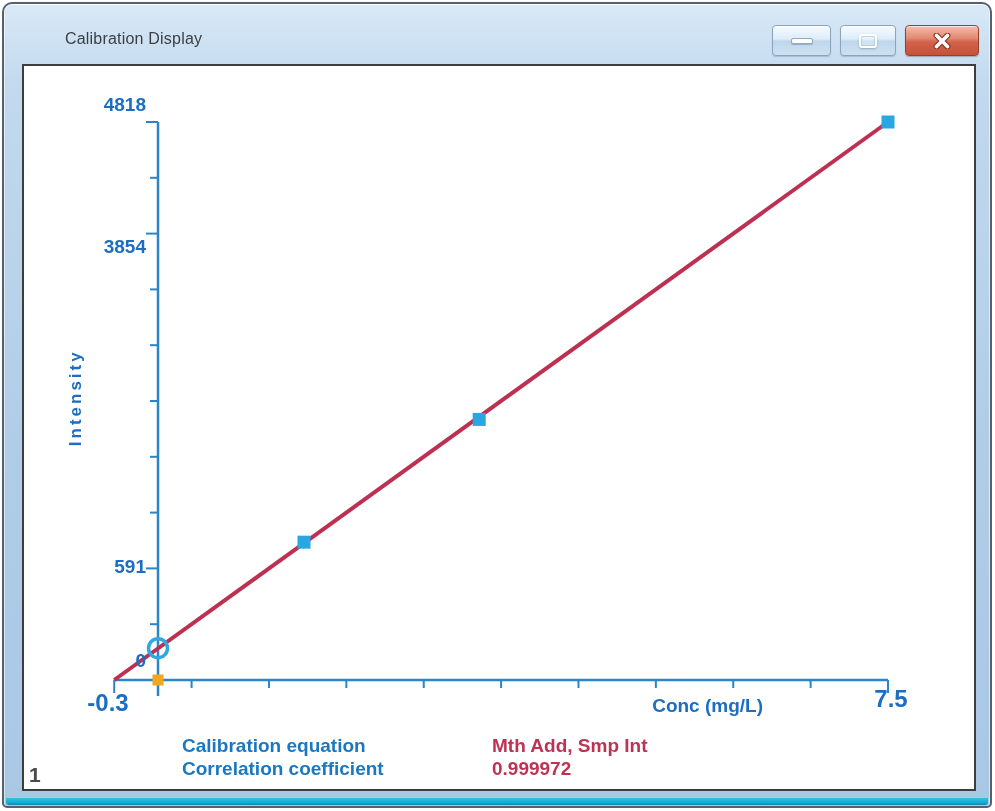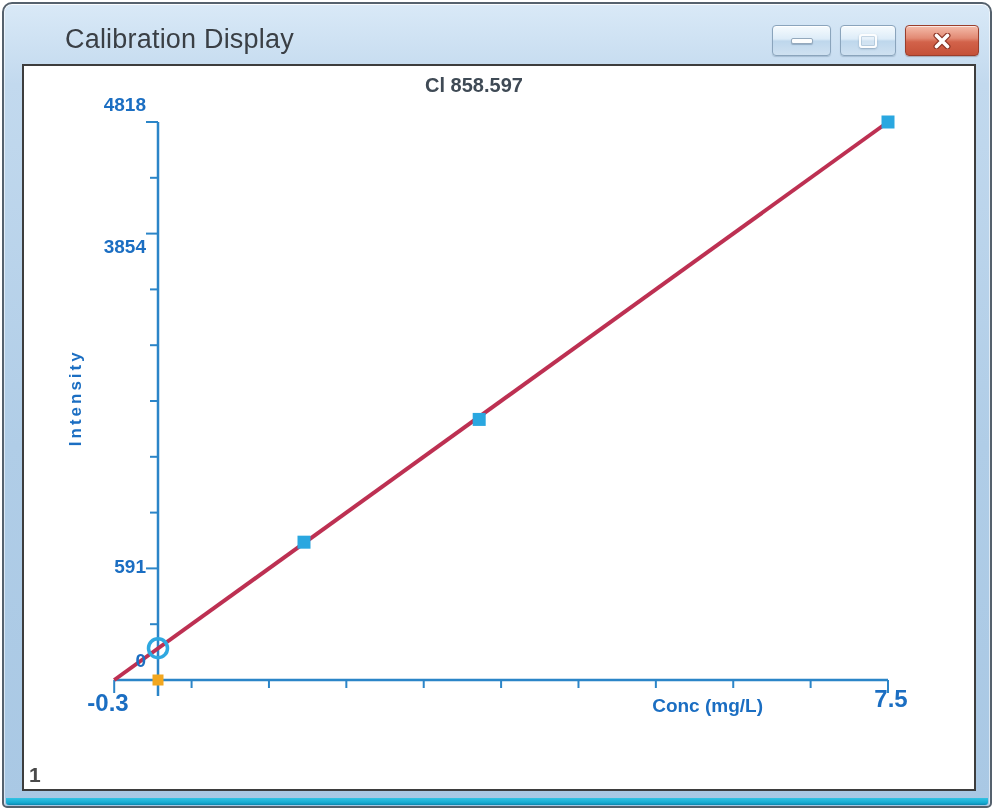--- a/index.html
+++ b/index.html
@@ -11,21 +11,21 @@
           border:2px solid #55616d;border-radius:10px 10px 5px 5px;
           background:linear-gradient(180deg,#d9e9f7 0%,#c2d9ee 10%,#b0cde7 55%,#a9c8e4 100%);
           box-shadow:inset 0 1px 0 rgba(255,255,255,.85),inset 1px 0 0 rgba(255,255,255,.55),
                      inset -1px 0 0 rgba(255,255,255,.55);}
   .bottom-accent{position:absolute;left:2px;right:2px;bottom:1px;height:7px;
           background:linear-gradient(180deg,#33c2e3 0%,#14a9d0 70%,#0d85ac 100%);
           border-radius:0 0 3px 3px;}
 
   .titlebar{position:absolute;left:0;top:0;right:0;height:58px;padding-left:61px;padding-top:12px;
             display:flex;align-items:center;border-radius:9px 9px 0 0;}
-  .title{font-size:27px;color:#3a3f45;letter-spacing:.2px;}
+  .title{font-size:16px;color:#3a3f45;letter-spacing:.2px;}
 
   .controls{position:absolute;top:21px;right:11px;display:flex;gap:9px;}
   .winbtn{appearance:none;-webkit-appearance:none;margin:0;padding:0;cursor:default;
           height:31px;border-radius:4px;display:flex;align-items:center;justify-content:center;}
   .winbtn.min,.winbtn.res{width:59px;border:1px solid #8aa4bc;
           background:linear-gradient(180deg,#f6fbfe 0%,#ddecf8 45%,#bed7ec 52%,#cfe1f1 100%);
           box-shadow:inset 0 1px 0 #fff,0 1px 1px rgba(60,90,120,.25);}
   .winbtn.res{width:56px;}
   .winbtn.close{width:74px;border:1px solid #9a3e2c;
           background:linear-gradient(180deg,#f4bcab 0%,#e28a74 42%,#d2624a 55%,#c55138 100%);
@@ -109,28 +109,37 @@
         <line x1="126" y1="558.2" x2="134" y2="558.2" stroke="#2b85c8" stroke-width="2"></line>
         <line x1="126" y1="614" x2="134" y2="614" stroke="#2b85c8" stroke-width="2"></line>
         <line x1="90.2" y1="614" x2="864" y2="56" stroke="#bd3052" stroke-width="4"></line>
         <rect x="273.5" y="469.6793275217933" width="13" height="13" fill="#2aa7e0"></rect>
         <rect x="448.70000000000005" y="346.9146948941469" width="13" height="13" fill="#2aa7e0"></rect>
         <rect x="857.5" y="49.5" width="13" height="13" fill="#2aa7e0"></rect>
         <circle cx="134" cy="582.1506849315068" r="9.5" fill="none" stroke="#2fa8e0" stroke-width="3.5"></circle>
         <rect x="128.5" y="608.5" width="11" height="11" fill="#f2a71f"></rect>
       </svg>
 
-    <div class="txt chart-title" style="color: rgb(63, 74, 85);">Cl 858.597</div>
     <div class="txt ylab" style="color: rgb(27, 110, 194);">Intensity</div>
     <div class="txt xlab" style="color: rgb(27, 110, 194); text-align: right;">Conc (mg/L)</div>
 
     <div class="txt yt yt-4818" style="color: rgb(27, 110, 194);">4818</div>
     <div class="txt yt yt-3854" style="color: rgb(27, 110, 194);">3854</div>
     <div class="txt yt yt-964" style="color: rgb(27, 110, 194);">591</div>
     <div class="txt yt yt-0" style="color: rgb(27, 110, 194);">0</div>
     <div class="txt xt xt-min" style="color: rgb(27, 110, 194);">-0.3</div>
     <div class="txt xt xt-max" style="color: rgb(27, 110, 194);">7.5</div>
 
+    <div class="annot">
+      <div class="row">
+        <span class="alabel" style="color: rgb(27, 120, 192);">Calibration equation</span>
+        <span class="avalue" style="color: rgb(189, 51, 84);">Mth Add, Smp Int</span>
+      </div>
+      <div class="row">
+        <span class="alabel" style="color: rgb(27, 120, 192);">Correlation coefficient</span>
+        <span class="avalue" style="color: rgb(189, 51, 84);">0.999972</span>
+      </div>
+    </div>
 
     <div class="txt pagenum">1</div>
   </div>
   <div class="bottom-accent"></div>
 </div>
 
 </body></html>

